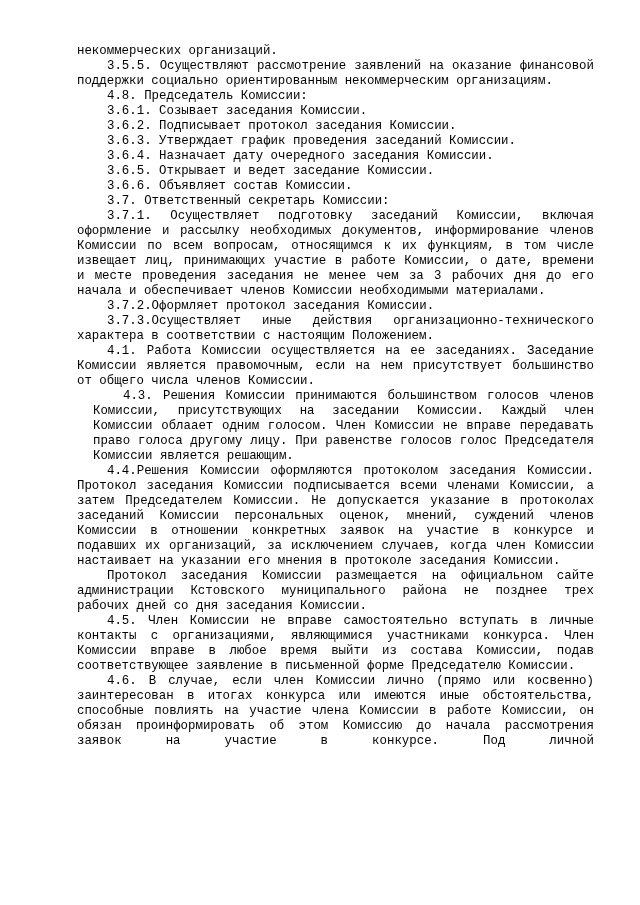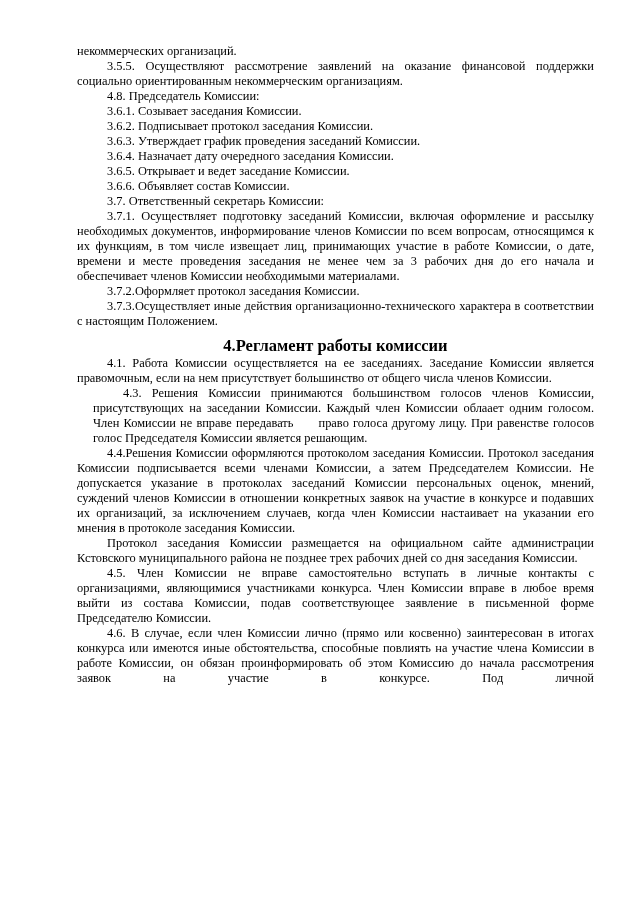--- a/index.html
+++ b/index.html
@@ -2,21 +2,21 @@
 <html><head>
   <meta charset="utf-8">
   <style>
     html, body { margin: 0; padding: 0; background: #ffffff; }
     body { width: 640px; height: 905px; overflow: hidden; position: relative; }
     .page {
       position: absolute;
       left: 77px;
       top: 44px;
       width: 517px;
-      font-family: Liberation Serif, serif;
+      font-family: Liberation Mono, monospace;
       font-size: 12.4px;
       line-height: 15px;
       color: #000000;
     }
     .p {
       margin: 0;
       text-align: justify;
       text-indent: 30px;
     }
     .p.noindent { text-indent: 0; }
@@ -43,21 +43,20 @@
     <p class="p">3.6.3. Утверждает график проведения заседаний Комиссии.</p>
     <p class="p">3.6.4. Назначает дату очередного заседания Комиссии.</p>
     <p class="p">3.6.5. Открывает и ведет заседание Комиссии.</p>
     <p class="p">3.6.6. Объявляет состав Комиссии.</p>
     <p class="p">3.7. Ответственный секретарь Комиссии:</p>
     <p class="p">3.7.1. Осуществляет подготовку заседаний Комиссии, включая оформление и рассылку необходимых документов, информирование членов Комиссии по всем вопросам, относящимся к их функциям, в том числе извещает лиц, принимающих участие в работе Комиссии, о дате, времени и месте проведения заседания не менее чем за 3 рабочих дня до его начала и обеспечивает членов Комиссии необходимыми материалами.</p>
     <p class="p">3.7.2.Оформляет протокол заседания Комиссии.</p>
     <p class="p">3.7.3.Осуществляет иные действия организационно-технического характера в соответствии с настоящим Положением.</p>
   </div>
 
-  <h2 class="heading">4.Регламент работы комиссии</h2>
 
   <div>
     <p class="p">4.1. Работа Комиссии осуществляется на ее заседаниях. Заседание Комиссии является правомочным, если на нем присутствует большинство от общего числа членов Комиссии.</p>
     <p class="p" style="white-space: pre-wrap; margin-left: 16px;">4.3. Решения Комиссии принимаются большинством голосов членов Комиссии, присутствующих на заседании Комиссии. Каждый член Комиссии облаает одним голосом. Член Комиссии не вправе передавать      право голоса другому лицу. При равенстве голосов голос Председателя Комиссии является решающим.</p>
     <p class="p">4.4.Решения Комиссии оформляются протоколом заседания Комиссии. Протокол заседания Комиссии подписывается всеми членами Комиссии, а затем Председателем Комиссии. Не допускается указание в протоколах заседаний Комиссии персональных оценок, мнений, суждений членов Комиссии в отношении конкретных заявок на участие в конкурсе и подавших их организаций, за исключением случаев, когда член Комиссии настаивает на указании его мнения в протоколе заседания Комиссии.</p>
     <p class="p">Протокол заседания Комиссии размещается на официальном сайте администрации Кстовского муниципального района не позднее трех рабочих дней со дня заседания Комиссии.</p>
     <p class="p">4.5. Член Комиссии не вправе самостоятельно вступать в личные контакты с организациями, являющимися участниками конкурса. Член Комиссии вправе в любое время выйти из состава Комиссии, подав соответствующее заявление в письменной форме Председателю Комиссии.</p>
     <p class="p last-justify">4.6. В случае, если член Комиссии лично (прямо или косвенно) заинтересован в итогах конкурса или имеются иные обстоятельства, способные повлиять на участие члена Комиссии в работе Комиссии, он обязан проинформировать об этом Комиссию до начала рассмотрения заявок на участие в конкурсе. Под личной</p>
   </div>
 </div>

